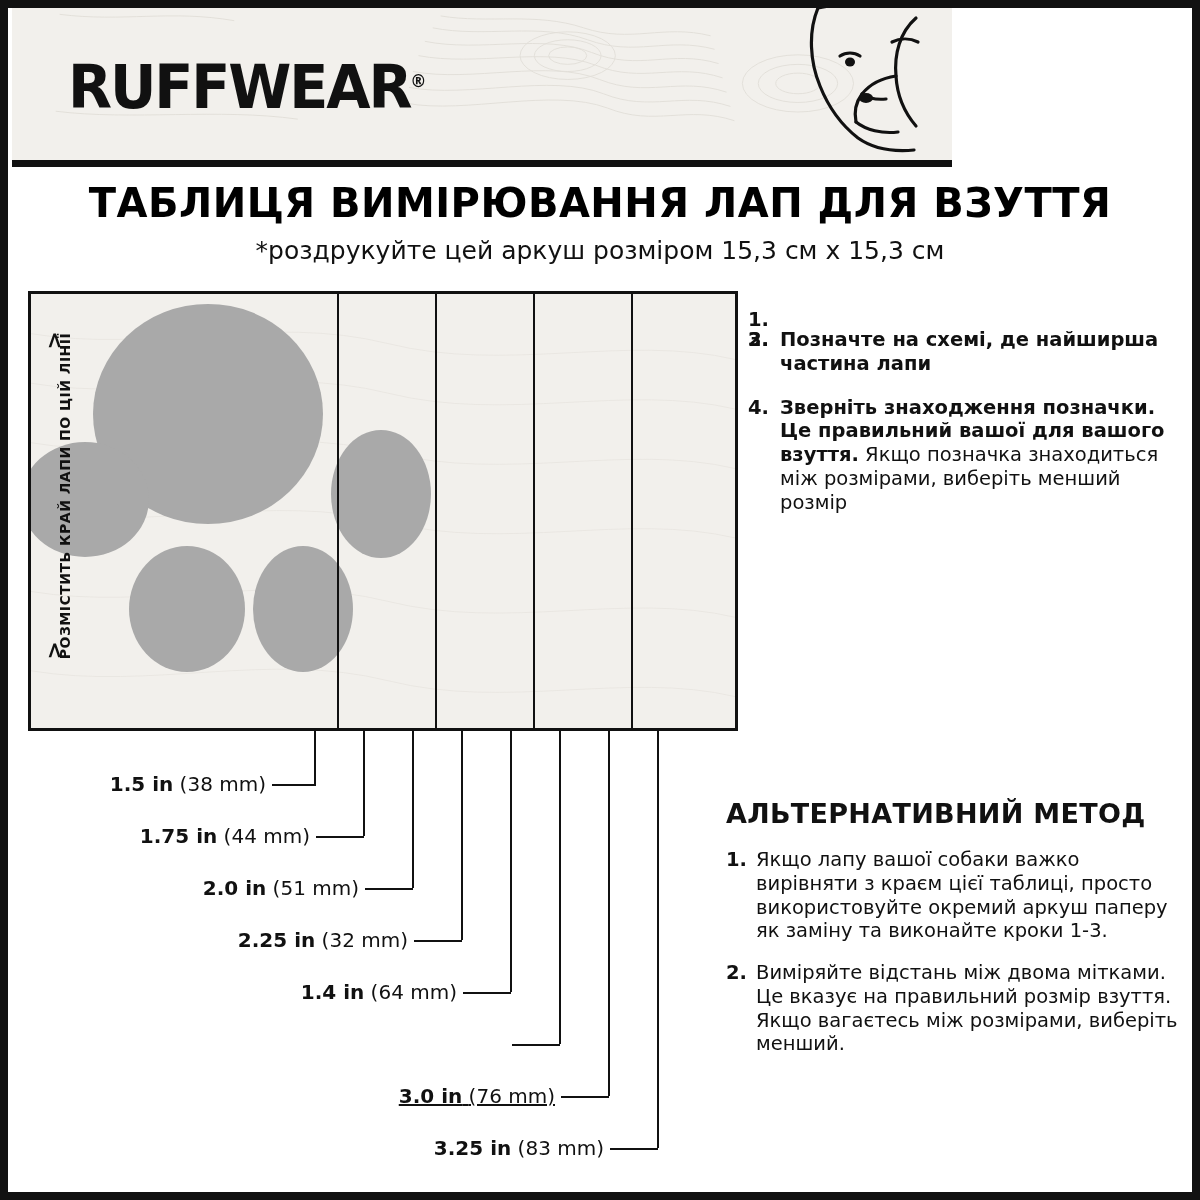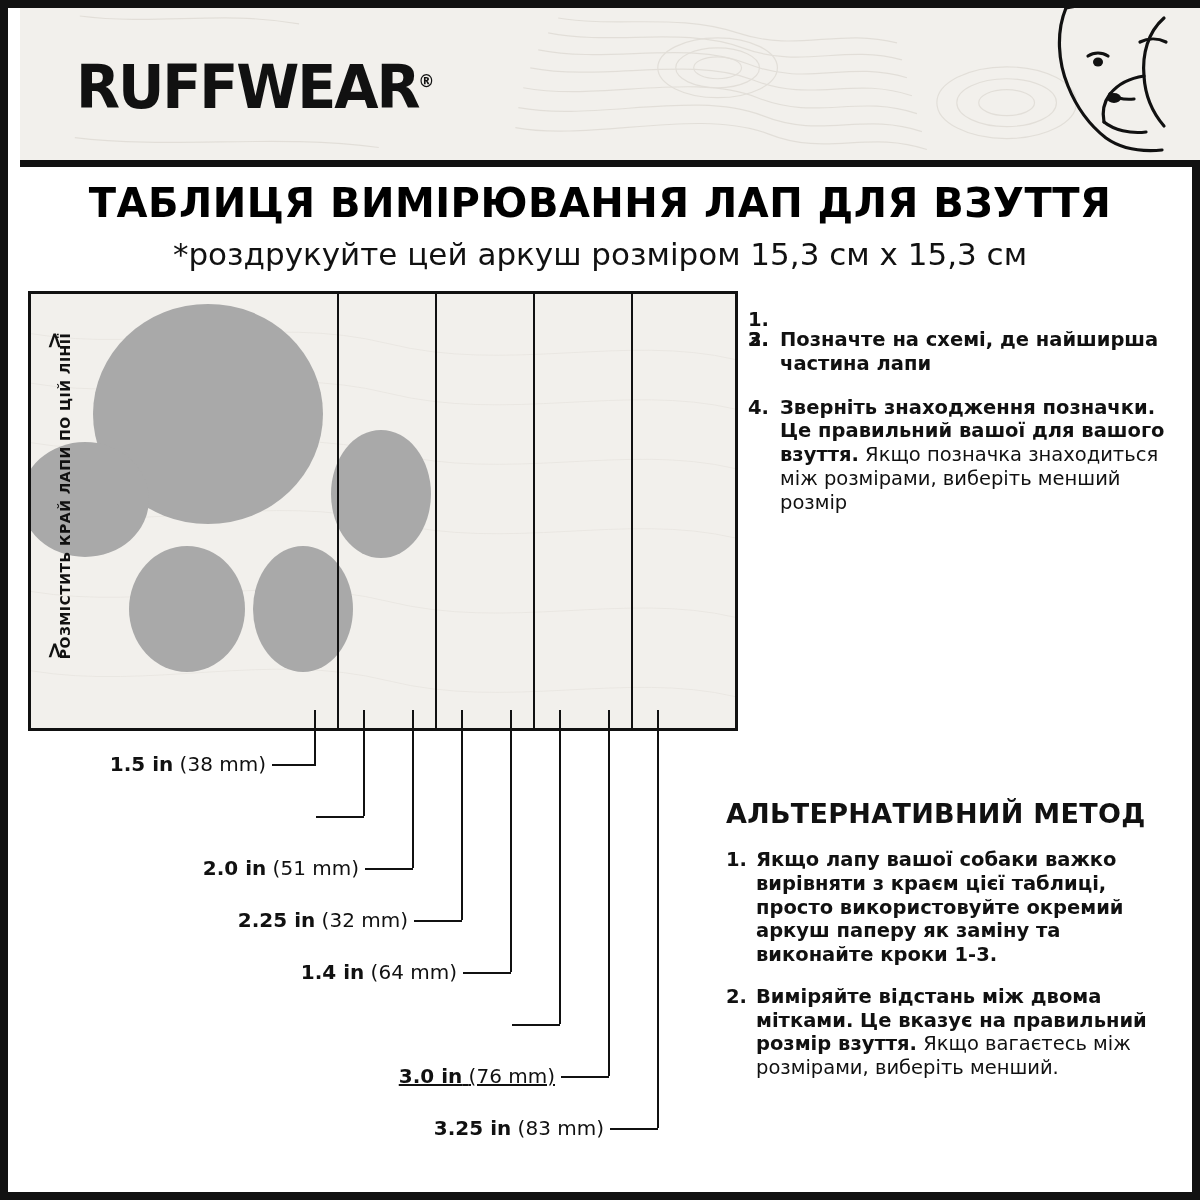--- a/index.html
+++ b/index.html
@@ -12,22 +12,22 @@
   .page{
     position:relative;
     width:1200px;height:1200px;
     box-sizing:border-box;
     border:8px solid #111111;
     background:#ffffff;
   }
 
   
   .header{
-    position:absolute;left:12px;top:0;
-    width:1180px;height:152px;
+    position:absolute;left:4px;top:0;
+    width:940px;height:152px;
     background:#f2f0ec;
     border-bottom:7px solid #111111;
     overflow:hidden;
   }
   .topo{
     position:absolute;inset:0;
     opacity:.45;
   }
   .brand{
     position:absolute;left:56px;top:44px;
@@ -55,21 +55,21 @@
     position:absolute;left:0;top:172px;width:1184px;
     text-align:center;
     font-weight:bold;
     font-size:40px;
     letter-spacing:.5px;
     color:#000000;
   }
   .subtitle{
     position:absolute;left:0;top:228px;width:1184px;
     text-align:center;
-    font-size:31px;
+    font-size:25px;
     color:#111111;
   }
 
   
   .grid-box{
     position:absolute;left:20px;top:283px;
     width:710px;height:440px;
     border:3px solid #111111;
     background:#f2f0ec;
     box-sizing:border-box;
@@ -103,21 +103,21 @@
     font-size:22px;font-weight:bold;color:#111111;
     transform:rotate(90deg);
   }
 
   
   .paw{position:absolute;left:0;top:0;width:710px;height:440px;}
   .pad{position:absolute;background:#a9a9a9;border-radius:50%;}
 
   
   .callouts{
-    position:absolute;left:20px;top:720px;
+    position:absolute;left:20px;top:740px;
     width:710px;height:420px;
   }
   .callout{
     position:absolute;
     white-space:nowrap;
     font-size:20px;
     color:#111111;
     text-align:right;
   }
   .callout b{font-weight:bold;}
@@ -167,21 +167,21 @@
   }
   .alt-item{
     position:relative;
     margin-bottom:18px;
     padding-left:30px;
     font-size:19.5px;
     line-height:1.22;
     color:#111111;
   }
   .alt-num{position:absolute;left:0;top:0;font-weight:bold;}
-  .alt-item .b{font-weight:bold;}
+  .alt-item .b{font-weight:normal;}
 </style>
 </head>
 <body>
 
 <div class="page">
 
   <div class="header">
     <svg class="topo" viewBox="0 0 1184 152" preserveAspectRatio="none">
       <g fill="none" stroke="#cfcac2" stroke-width="1.2">
         <path d="M540 10 C600 20 660 5 720 25 C780 45 820 20 880 35"></path>
@@ -272,20 +272,24 @@
     <div class="lead" style="left:386px;top:192px;width:48px;"></div>
     <div class="lead" style="left:435px;top:244px;width:48px;"></div>
     <div class="lead" style="left:484px;top:296px;width:48px;"></div>
     <div class="lead" style="left:533px;top:348px;width:48px;"></div>
     <div class="lead" style="left:582px;top:400px;width:48px;"></div>
 
     <div class="callout" style="left:0px;top:24px;width:238px;">
       <b>1.5 in</b>
       <span class="mm">(38 mm)</span>
     </div>
+    <div class="callout" style="left:0px;top:76px;width:282px;">
+      <b>1.75 in</b>
+      <span class="mm">(44 mm)</span>
+    </div>
     <div class="callout" style="left:0px;top:128px;width:331px;">
       <b>2.0 in</b>
       <span class="mm">(51 mm)</span>
     </div>
     <div class="callout" style="left:0px;top:180px;width:380px;">
       <b>2.25 in</b>
       <span class="mm">(32 mm)</span>
     </div>
     <div class="callout" style="left:0px;top:232px;width:429px;">
       <b>1.4 in</b>

